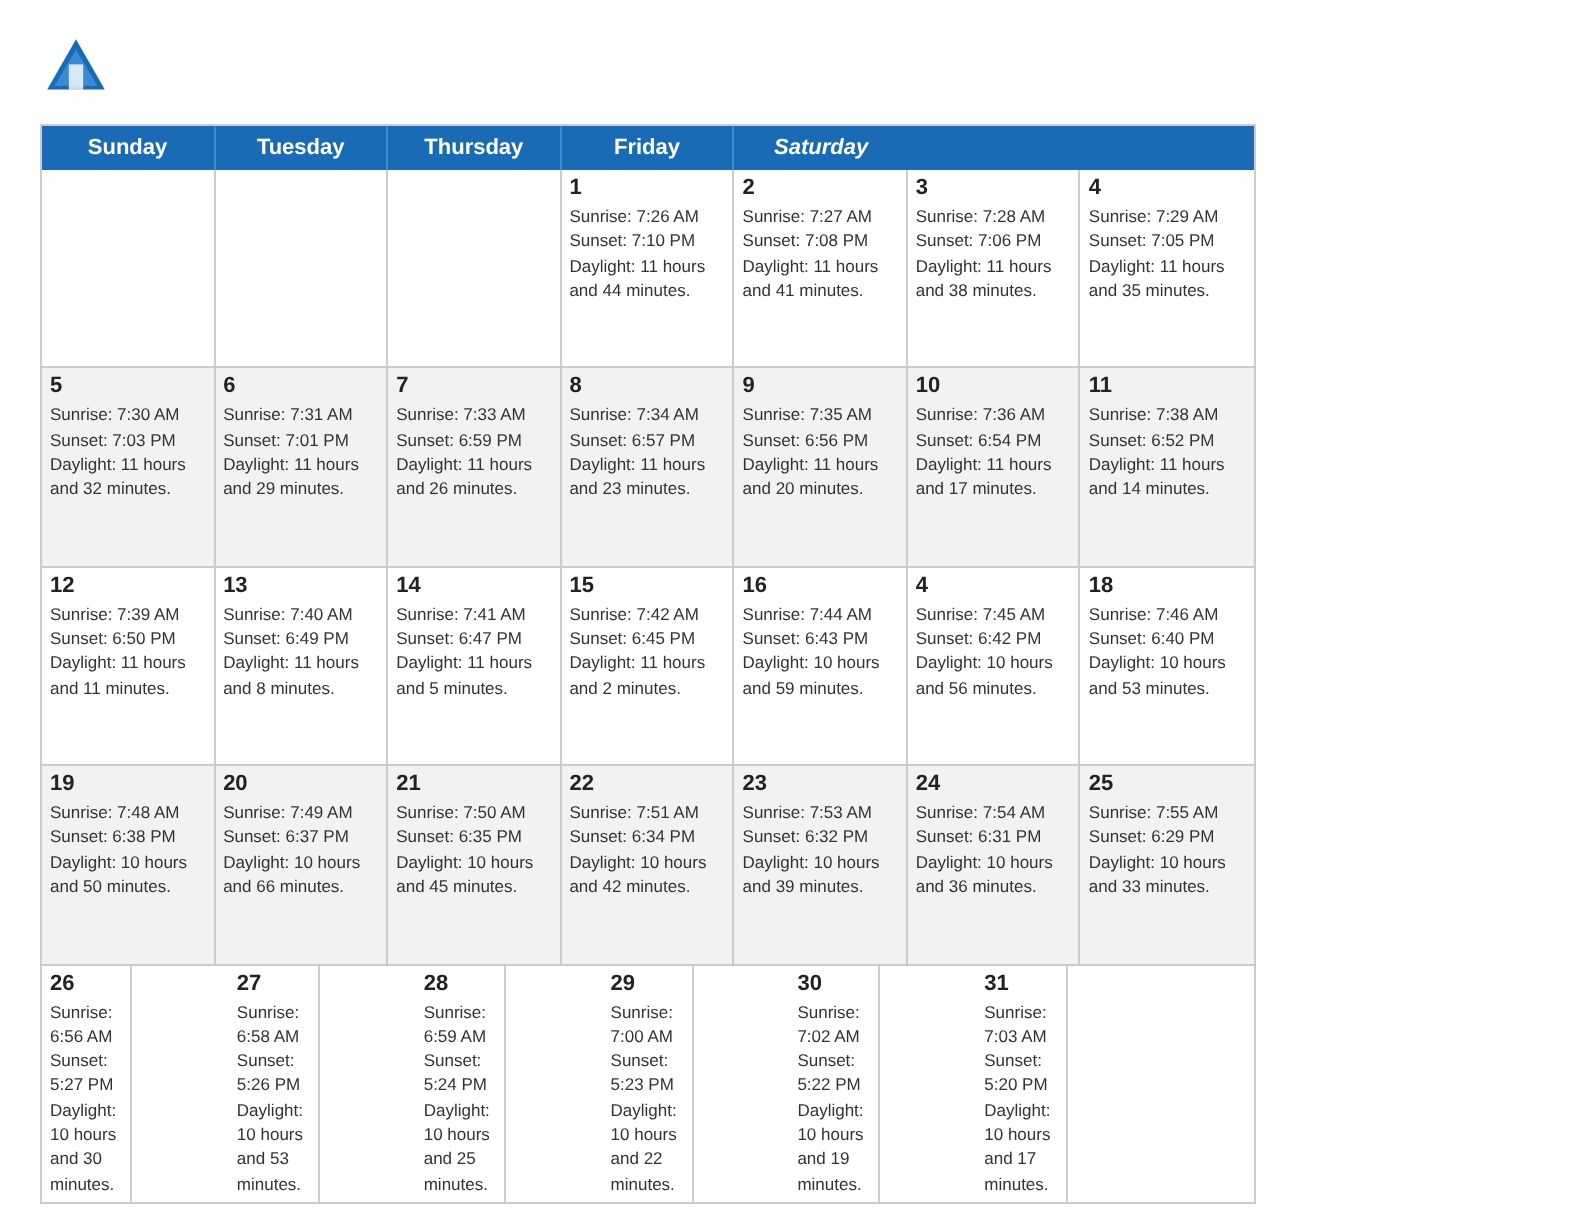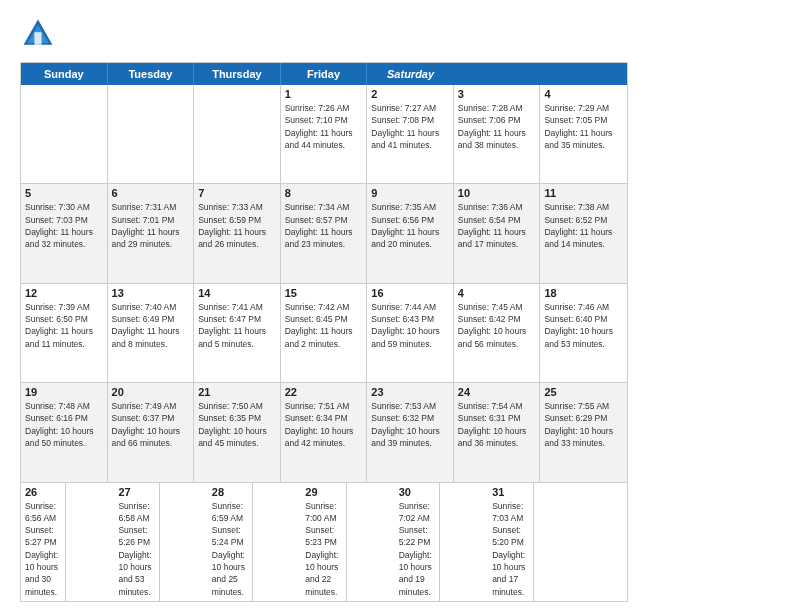--- a/index.html
+++ b/index.html
@@ -270,21 +270,21 @@
             <div class="cell-line">Sunrise: 7:46 AM</div>
             <div class="cell-line">Sunset: 6:40 PM</div>
             <div class="cell-line">Daylight: 10 hours</div>
             <div class="cell-line">and 53 minutes.</div>
           </div>
         </div>
         <div class="cal-row">
           <div class="cal-cell alt-row">
             <div class="day-num">19</div>
             <div class="cell-line">Sunrise: 7:48 AM</div>
-            <div class="cell-line">Sunset: 6:16 PM</div>
+            <div class="cell-line">Sunset: 6:38 PM</div>
             <div class="cell-line">Daylight: 10 hours</div>
             <div class="cell-line">and 50 minutes.</div>
           </div>
           <div class="cal-cell alt-row">
             <div class="day-num">20</div>
             <div class="cell-line">Sunrise: 7:49 AM</div>
             <div class="cell-line">Sunset: 6:37 PM</div>
             <div class="cell-line">Daylight: 10 hours</div>
             <div class="cell-line">and 66 minutes.</div>
           </div>

